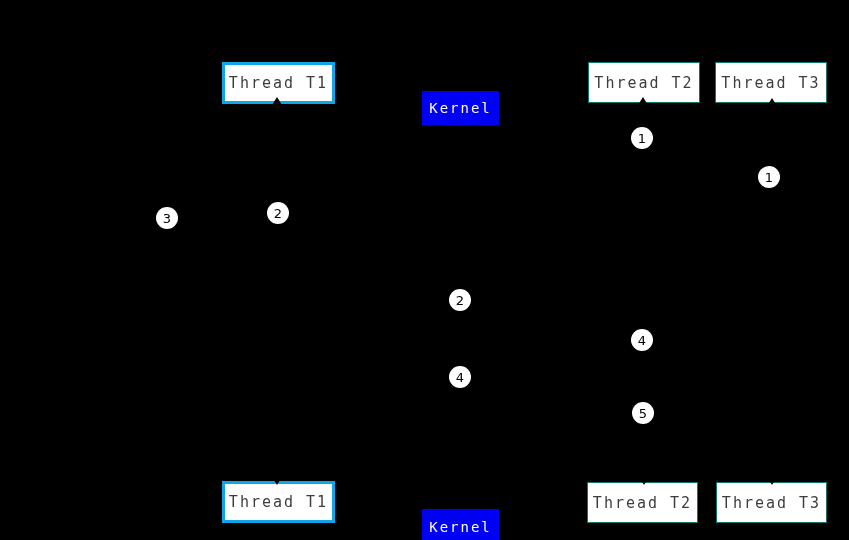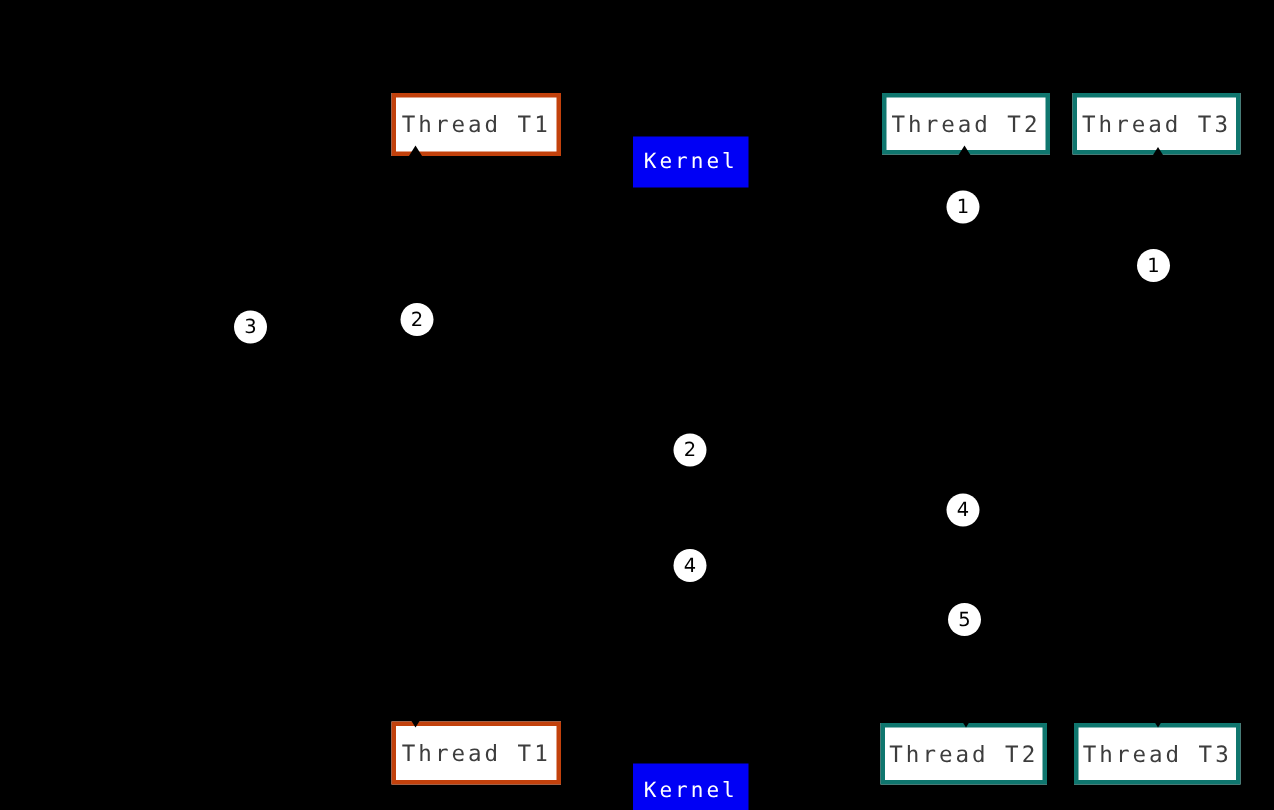--- a/index.html
+++ b/index.html
@@ -21,22 +21,22 @@
     display: flex;
     align-items: center;
     justify-content: center;
     background: #ffffff;
     color: #3d3d3d;
     font-family: "DejaVu Sans Mono", monospace;
     font-size: 15px;
     letter-spacing: 2px;
     white-space: nowrap;
   }
-  .box.red-outline  { border: 3px solid #c2410c; margin-left: 39px; }
-  .box.blue-outline { border: 3px solid #0f766e; }
+  .box.red-outline  { border: 3px solid #0ea5e9; }
+  .box.blue-outline { border: 1px solid #0f766e; }
   .box.kernel {
     background: #0000f5;
     color: #ffffff;
     border: none;
     font-size: 14px;
     letter-spacing: 2px;
     margin-top: 25px;
   }
   .marker {
     position: absolute;

